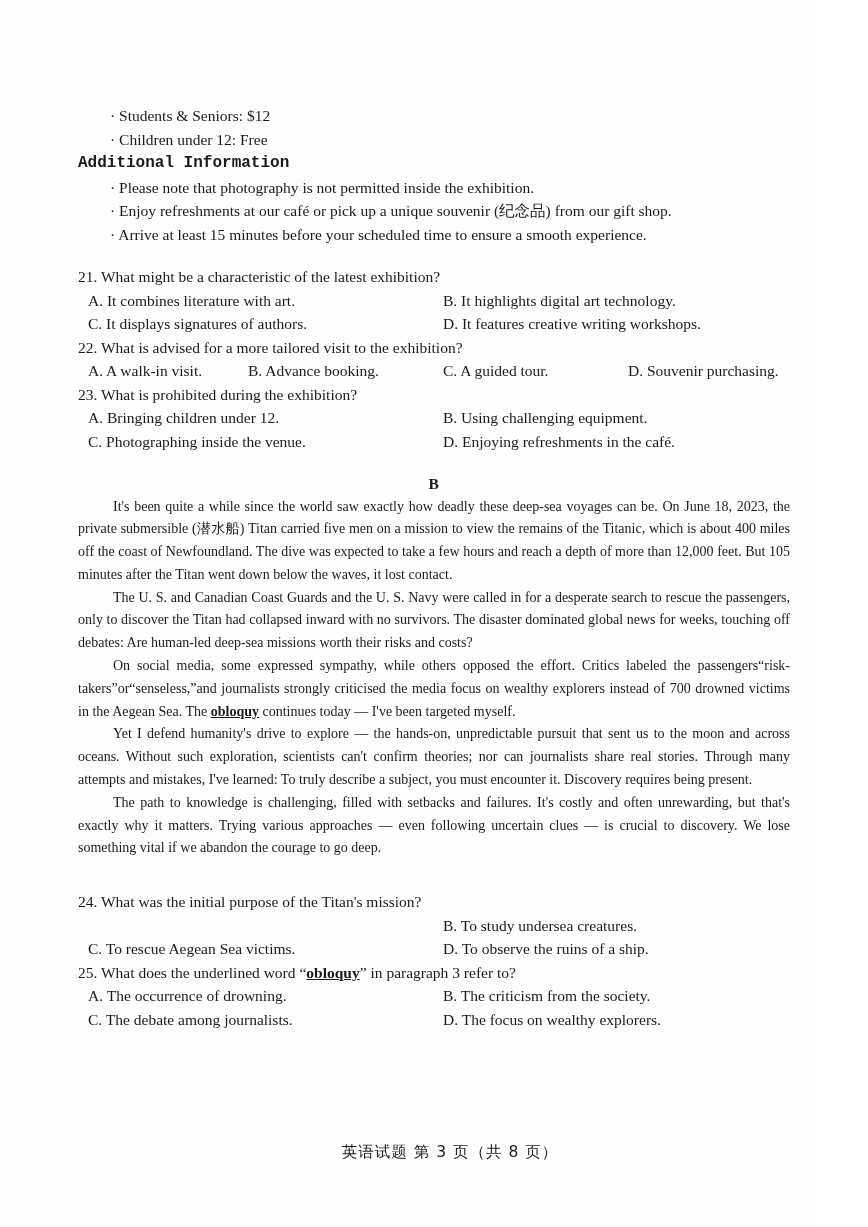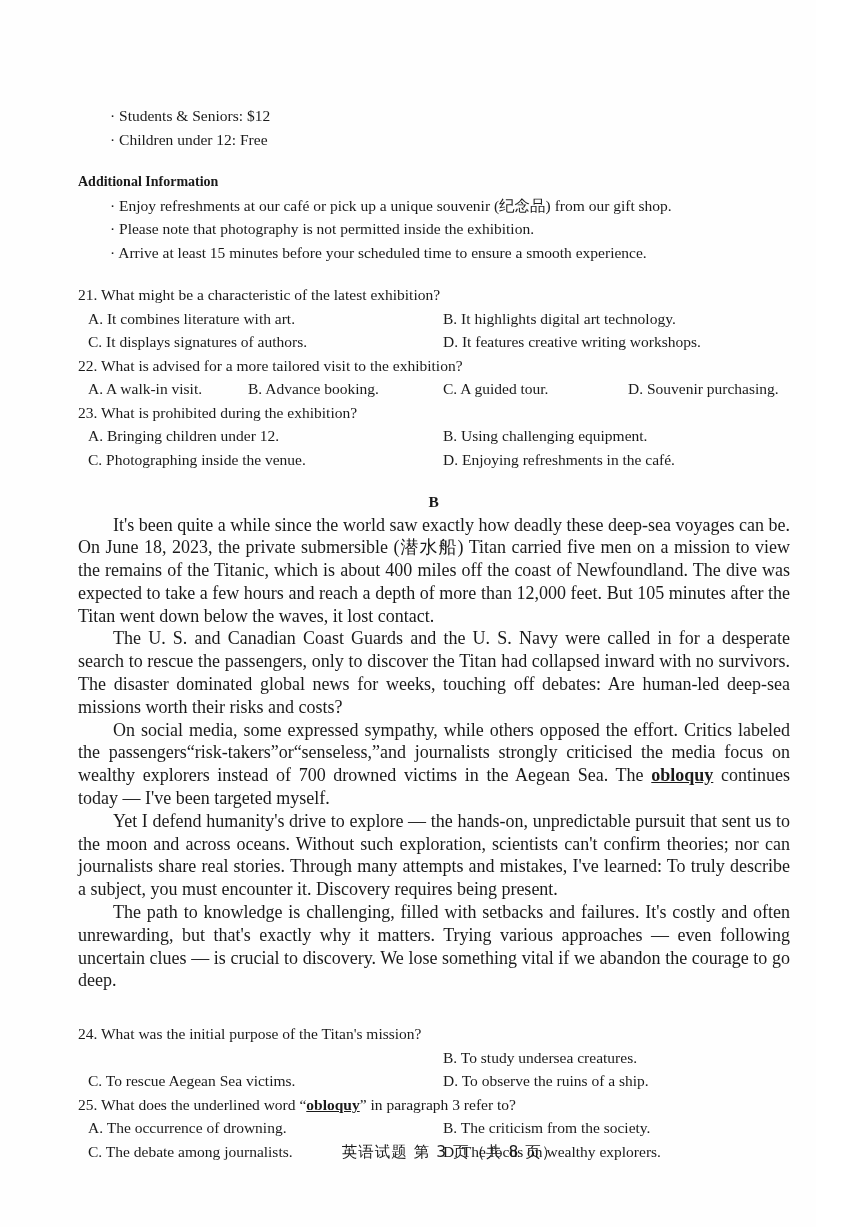--- a/index.html
+++ b/index.html
@@ -31,23 +31,24 @@
 
   
   .bullet-line {
     margin-left: 32px;
     font-size: 15.5px;
     line-height: 23.5px;
     white-space: nowrap;
   }
   .section-head {
     font-weight: bold;
-    font-size: 14px;
-    line-height: 23.5px;
-    margin-top: 19px;
+    font-size: 16px;
+    line-height: 23.5px;
+    margin-top: 1px;
+    font-family: Liberation Mono, monospace;
   }
   .gap-md { height: 19px; }
   .gap-lg { height: 30px; }
 
   
   .qstem {
     font-size: 15.5px;
     line-height: 23.5px;
     white-space: nowrap;
   }
@@ -74,21 +75,21 @@
     text-align: center;
     font-weight: bold;
     font-size: 15.5px;
     line-height: 23.5px;
     letter-spacing: 0.5px;
   }
   .para {
     text-align: justify;
     text-justify: inter-word;
     text-indent: 35px;
-    font-size: 18px;
+    font-size: 14px;
     line-height: 22.8px;
     margin: 0;
     hyphens: none;
   }
   .kw {
     font-weight: bold;
     text-decoration: underline;
   }
 
   
@@ -110,22 +111,22 @@
 <div class="page">
   <div class="content">
 
     <div>
       <div class="bullet-line">· Students &amp; Seniors: $12</div>
       <div class="bullet-line">· Children under 12: Free</div>
     </div>
 
     <div class="section-head">Additional Information</div>
     <div>
+      <div class="bullet-line">· Please note that photography is not permitted inside the exhibition.</div>
       <div class="bullet-line">· Enjoy refreshments at our café or pick up a unique souvenir (纪念品) from our gift shop.</div>
-      <div class="bullet-line">· Please note that photography is not permitted inside the exhibition.</div>
       <div class="bullet-line">· Arrive at least 15 minutes before your scheduled time to ensure a smooth experience.</div>
     </div>
 
     <div class="gap-md"></div>
 
     <div>
       <div class="qstem">21. What might be a characteristic of the latest exhibition?</div>
       <div class="optrow">
         <span class="opt c2">B. It highlights digital art technology.</span>
         <span class="opt c1">A. It combines literature with art.</span>

